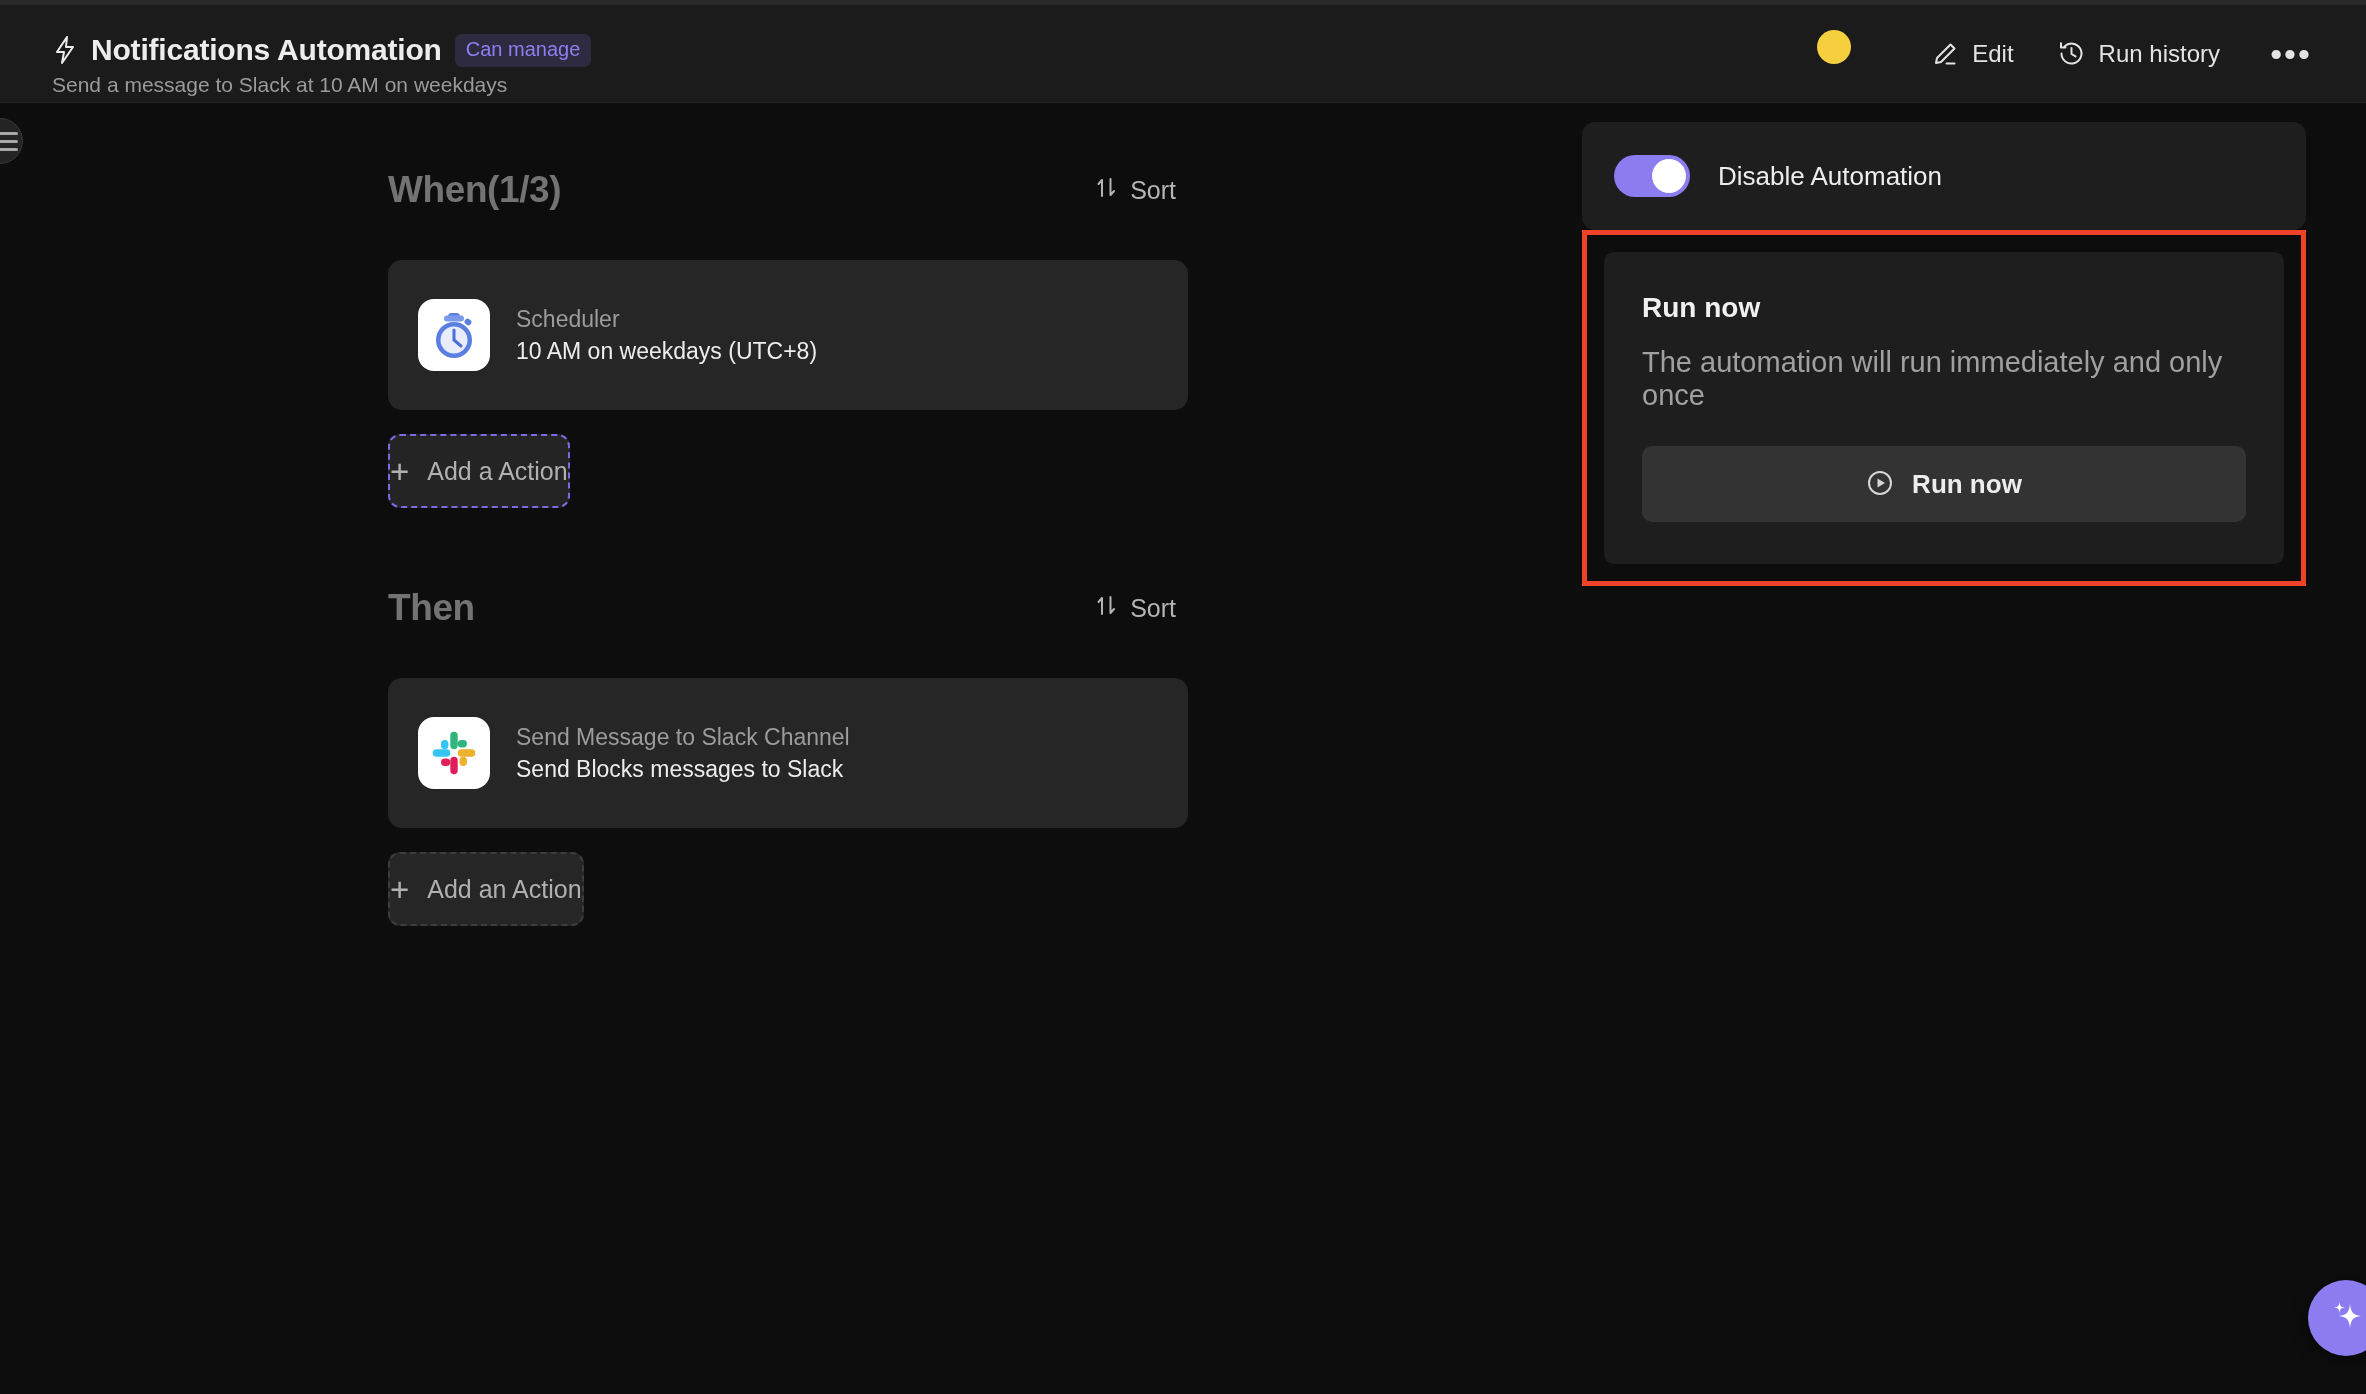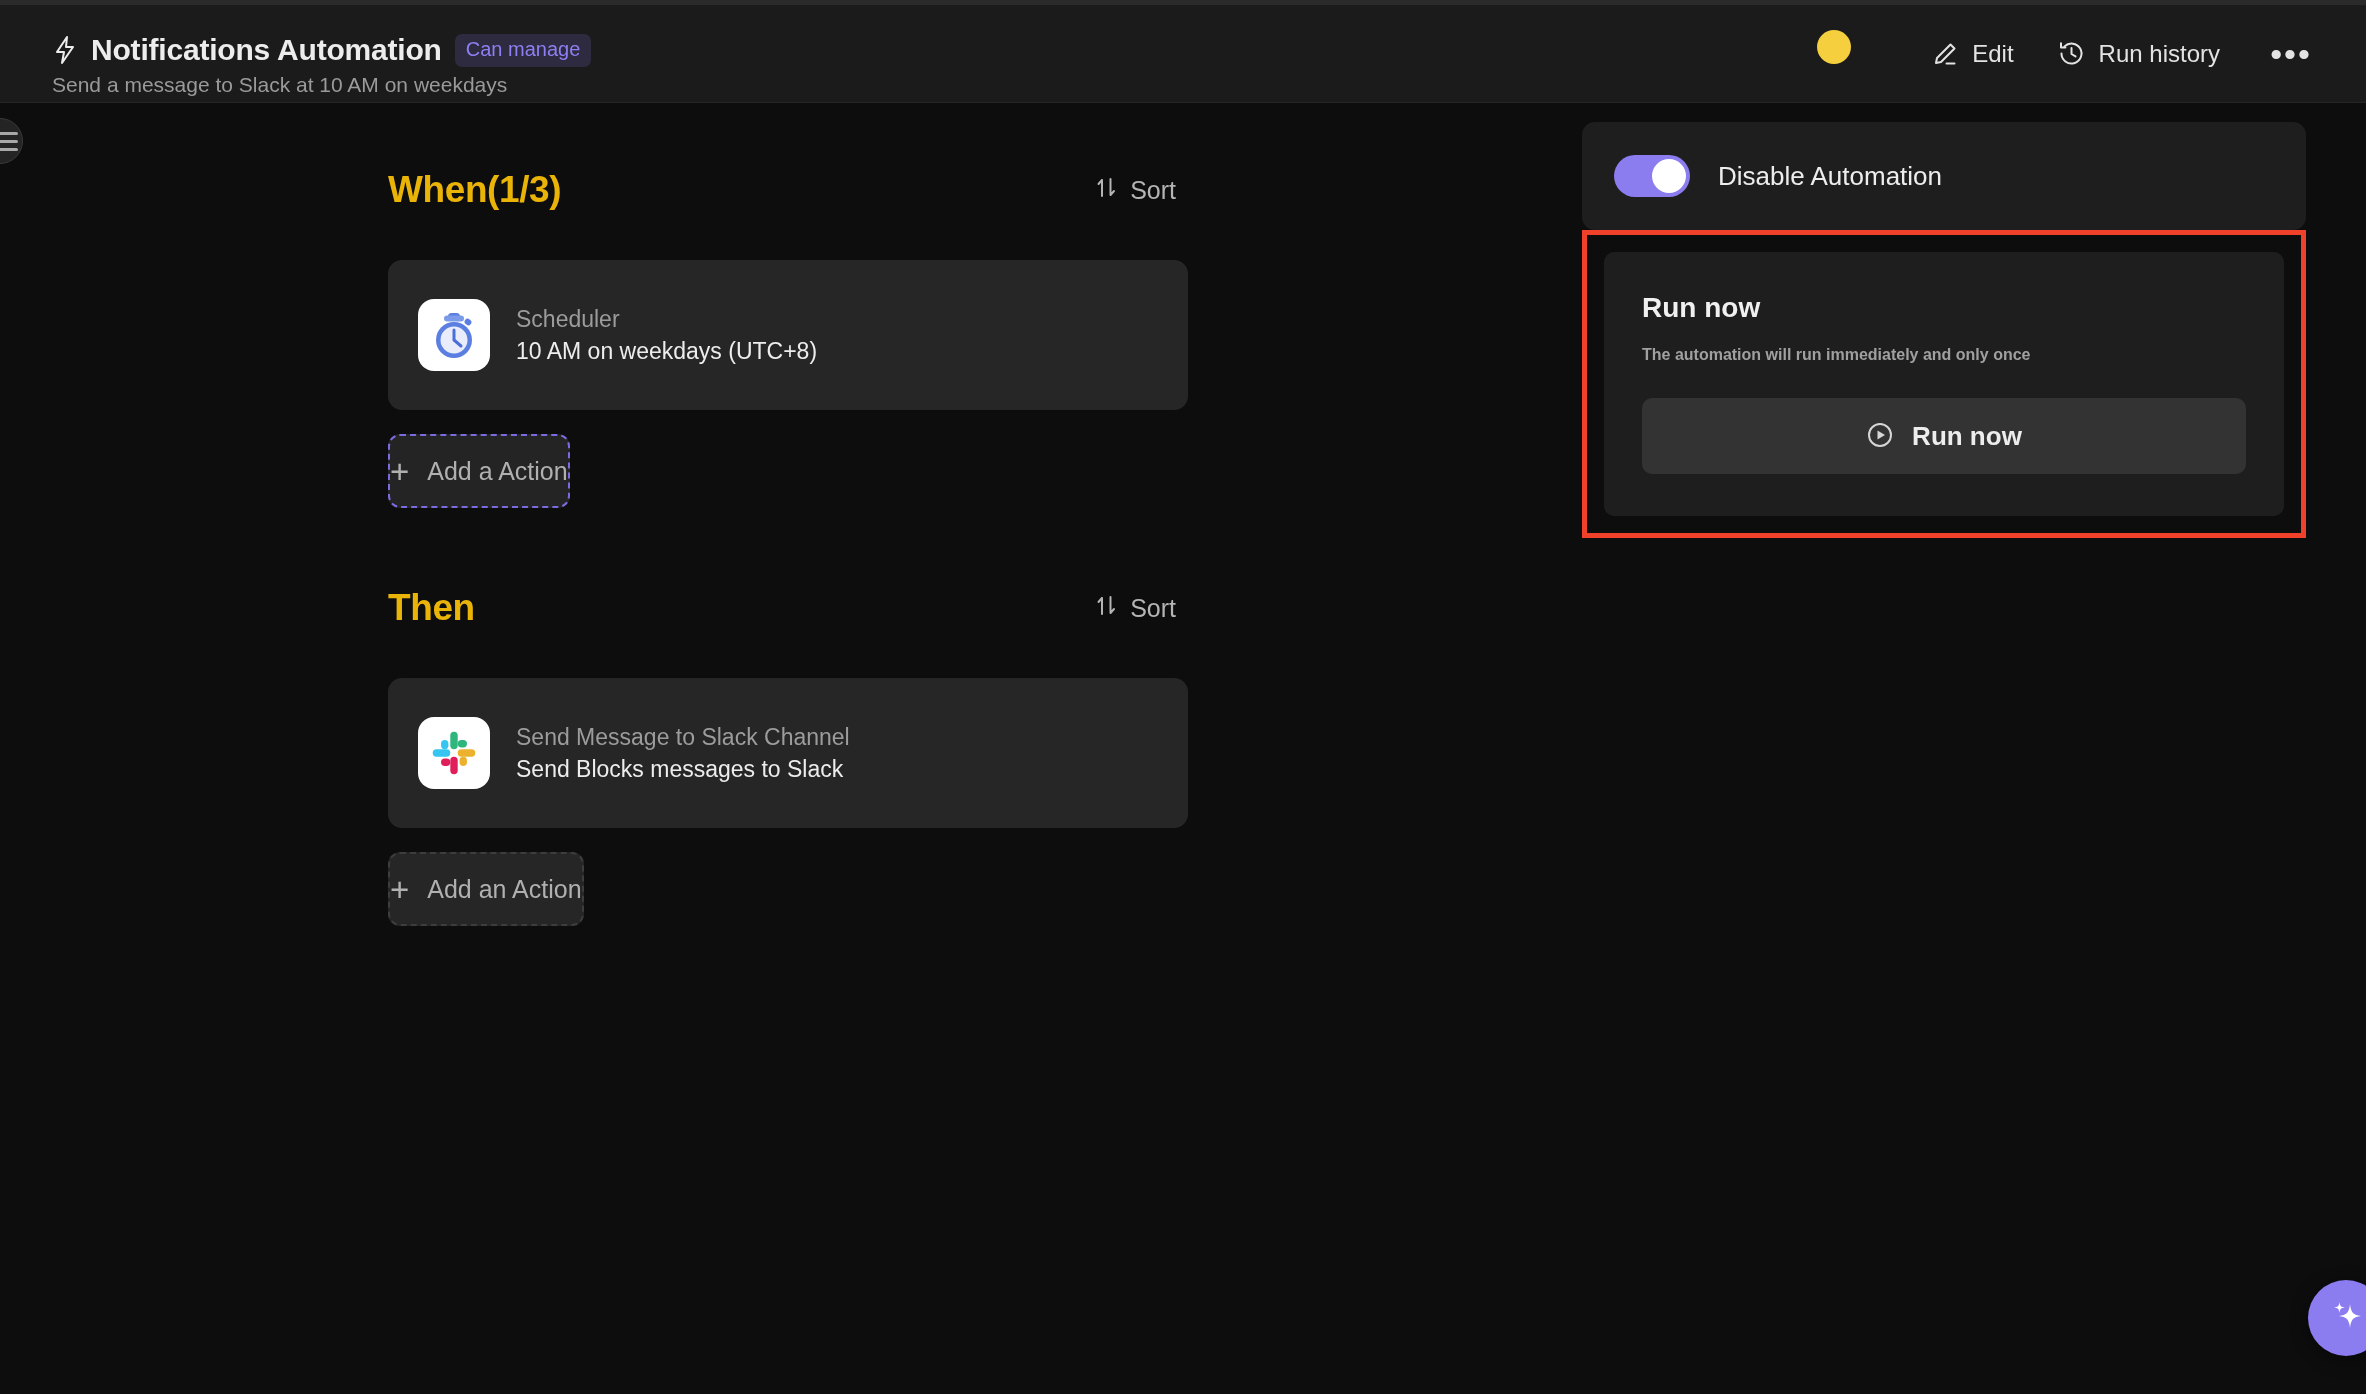--- a/index.html
+++ b/index.html
@@ -84,21 +84,21 @@
   
   .main-col {
     position: absolute; left: 388px; top: 160px; width: 800px;
   }
   .section { margin-bottom: 0; }
   .section-head {
     display: flex; align-items: center; justify-content: space-between;
     height: 60px; margin-bottom: 40px; padding-right: 2px;
   }
   .section-title {
-    font-size: 37px; font-weight: bold; color: #eab308; letter-spacing: -0.4px;
+    font-size: 37px; font-weight: bold; color: #737373; letter-spacing: -0.4px;
   }
   .sort-btn {
     display: flex; align-items: center; gap: 11px;
     color: #b4b4b4; font-size: 25px; cursor: pointer;
     padding: 6px 10px; border-radius: 7px; background: transparent;
     border: none; font-family: inherit;
   }
 
   .node-card {
     background: #262626; border-radius: 14px;
@@ -153,21 +153,21 @@
     padding: 17px;
   }
   .runnow-card {
     background: #1e1e1e; border-radius: 10px;
     padding: 40px 38px 42px;
   }
   .runnow-title {
     font-size: 28px; font-weight: bold; color: #f0f0f0;
     margin-bottom: 22px;
   }
-  .runnow-desc { font-size: 16px; color: #a0a0a0; margin-bottom: 34px; font-weight: bold; }
+  .runnow-desc { font-size: 29px; color: #a0a0a0; margin-bottom: 34px; }
   .runnow-button {
     height: 76px; background: #333333; border-radius: 10px;
     display: flex; align-items: center; justify-content: center;
     gap: 18px; cursor: pointer; border: none; width: 100%;
     font-family: inherit;
   }
   .runnow-button .rb-label { font-size: 26px; font-weight: bold; color: #ededed; }
 
   
   .ai-fab {

